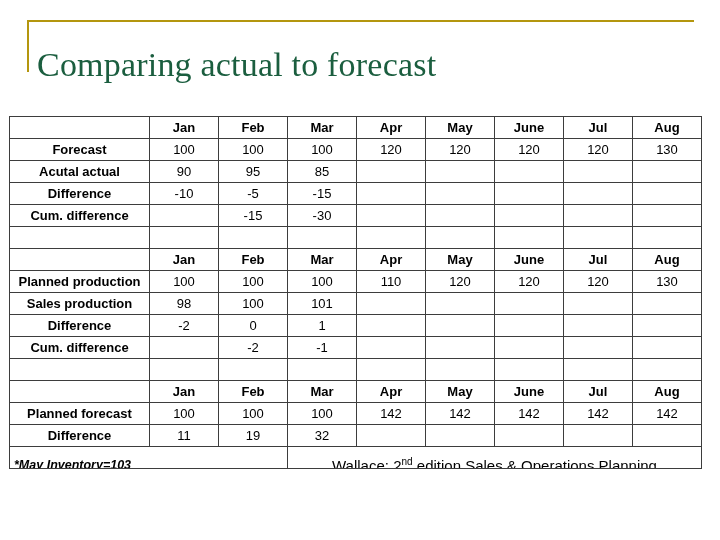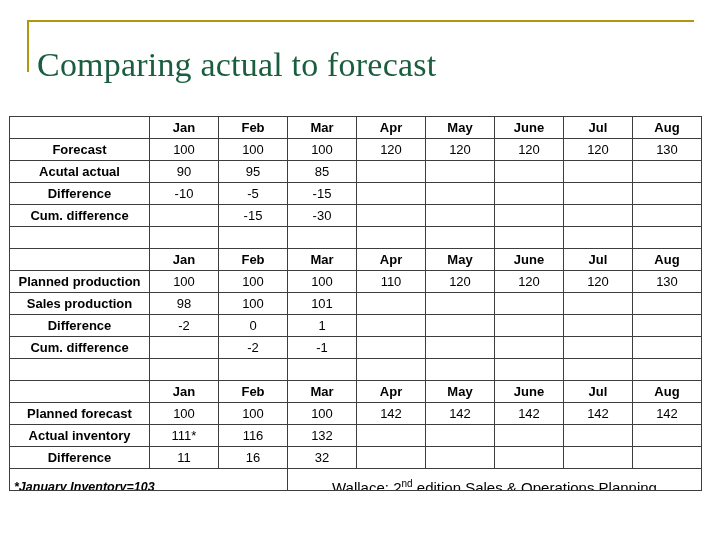--- a/index.html
+++ b/index.html
@@ -318,43 +318,32 @@
         <td class="val">100</td>
         <td class="val">100</td>
         <td class="val">100</td>
         <td class="val">142</td>
         <td class="val">142</td>
         <td class="val">142</td>
         <td class="val">142</td>
         <td class="val">142</td>
       </tr>
       <tr>
-        <td class="row-label">Actual inventory</td>
-        <td class="val">111*</td>
-        <td class="val">116</td>
-        <td class="val">132</td>
-        <td class="val"></td>
-        <td class="val"></td>
-        <td class="val"></td>
-        <td class="val"></td>
-        <td class="val"></td>
-      </tr>
-      <tr>
         <td class="row-label">Difference</td>
         <td class="val">11</td>
-        <td class="val">16</td>
+        <td class="val">19</td>
         <td class="val">32</td>
         <td class="val"></td>
         <td class="val"></td>
         <td class="val"></td>
         <td class="val"></td>
         <td class="val"></td>
       </tr>
       <tr class="footer">
         <td class="edge-l" colspan="3">
-          <div id="footnote">*January Inventory=103</div>
+          <div id="footnote">*May Inventory=103</div>
         </td>
         <td class="edge-r" colspan="6">
           <div id="citation"><span>Wallace: 2</span><sup>nd</sup><span> edition </span><span class="bookname">Sales &amp; Operations Planning</span></div>
         </td>
       </tr>
     </tbody>
 </table>
 
 </body></html>

